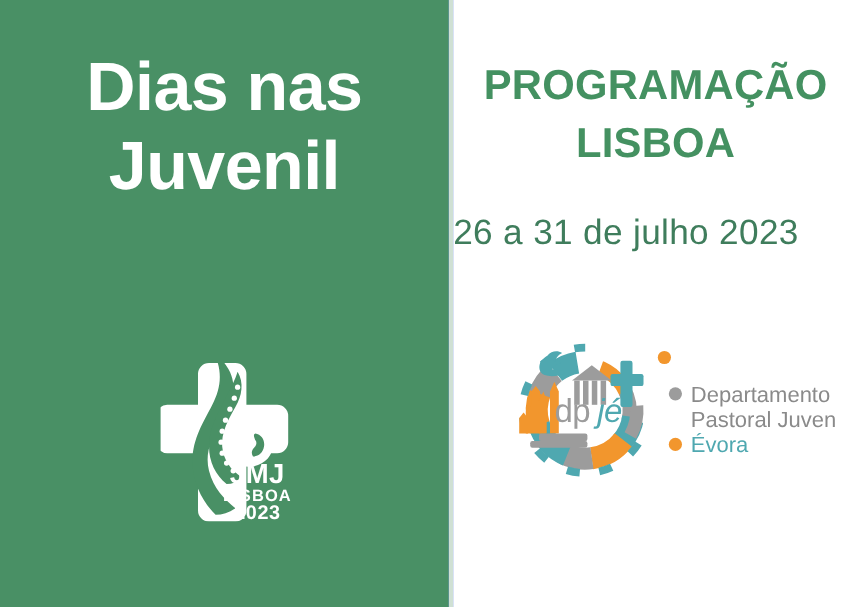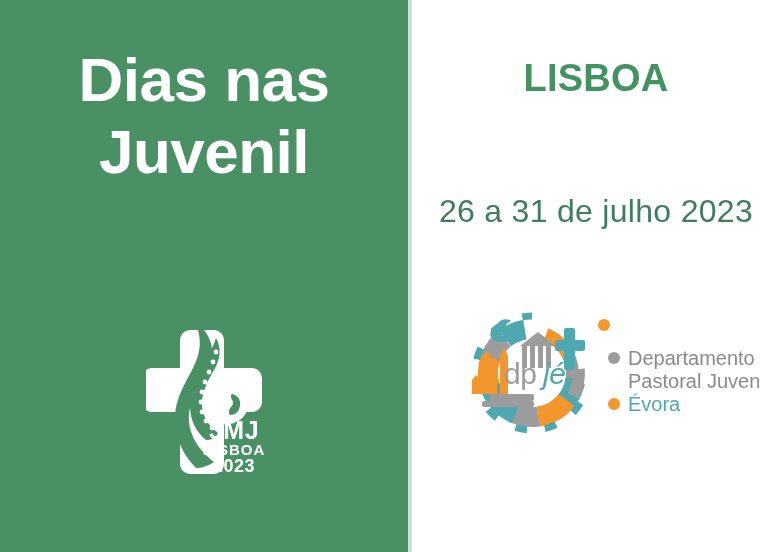--- a/index.html
+++ b/index.html
@@ -94,21 +94,20 @@
     font-weight: bold;
     line-height: 53px;
     letter-spacing: 0.2px;
   }
   .prog-heading .hl { display: block; white-space: nowrap; }
   .prog-dates {
     position: absolute;
     left: 0;
     top: 193px;
     width: 368px;
-    text-align: center;
     color: #3f7d5c;
     font-size: 32px;
     font-weight: normal;
     letter-spacing: 0.3px;
     white-space: nowrap;
   }
 
   
   .dpje-logo {
     position: absolute;
@@ -178,20 +177,21 @@
         <text x="88" y="115" font-size="25" font-weight="bold" letter-spacing="0.5">JMJ</text>
         <text x="88" y="131" font-size="15" font-weight="bold" letter-spacing="1">LISBOA</text>
         <text x="88" y="148" font-size="18" font-weight="bold" letter-spacing="0.5">2023</text>
       </g>
     </svg>
   </div>
 
   <div class="right-panel">
 
     <div class="prog-heading">
+      <span class="hl">PROGRAMAÇÃO</span>
       <span class="hl">LISBOA</span>
     </div>
 
     <div class="prog-dates">26 a 31 de julho 2023</div>
 
     <div class="dpje-logo">
       <svg viewBox="0 0 300 150" xmlns="http://www.w3.org/2000/svg" aria-hidden="true">
 
         <g transform="translate(72,75)">
 

